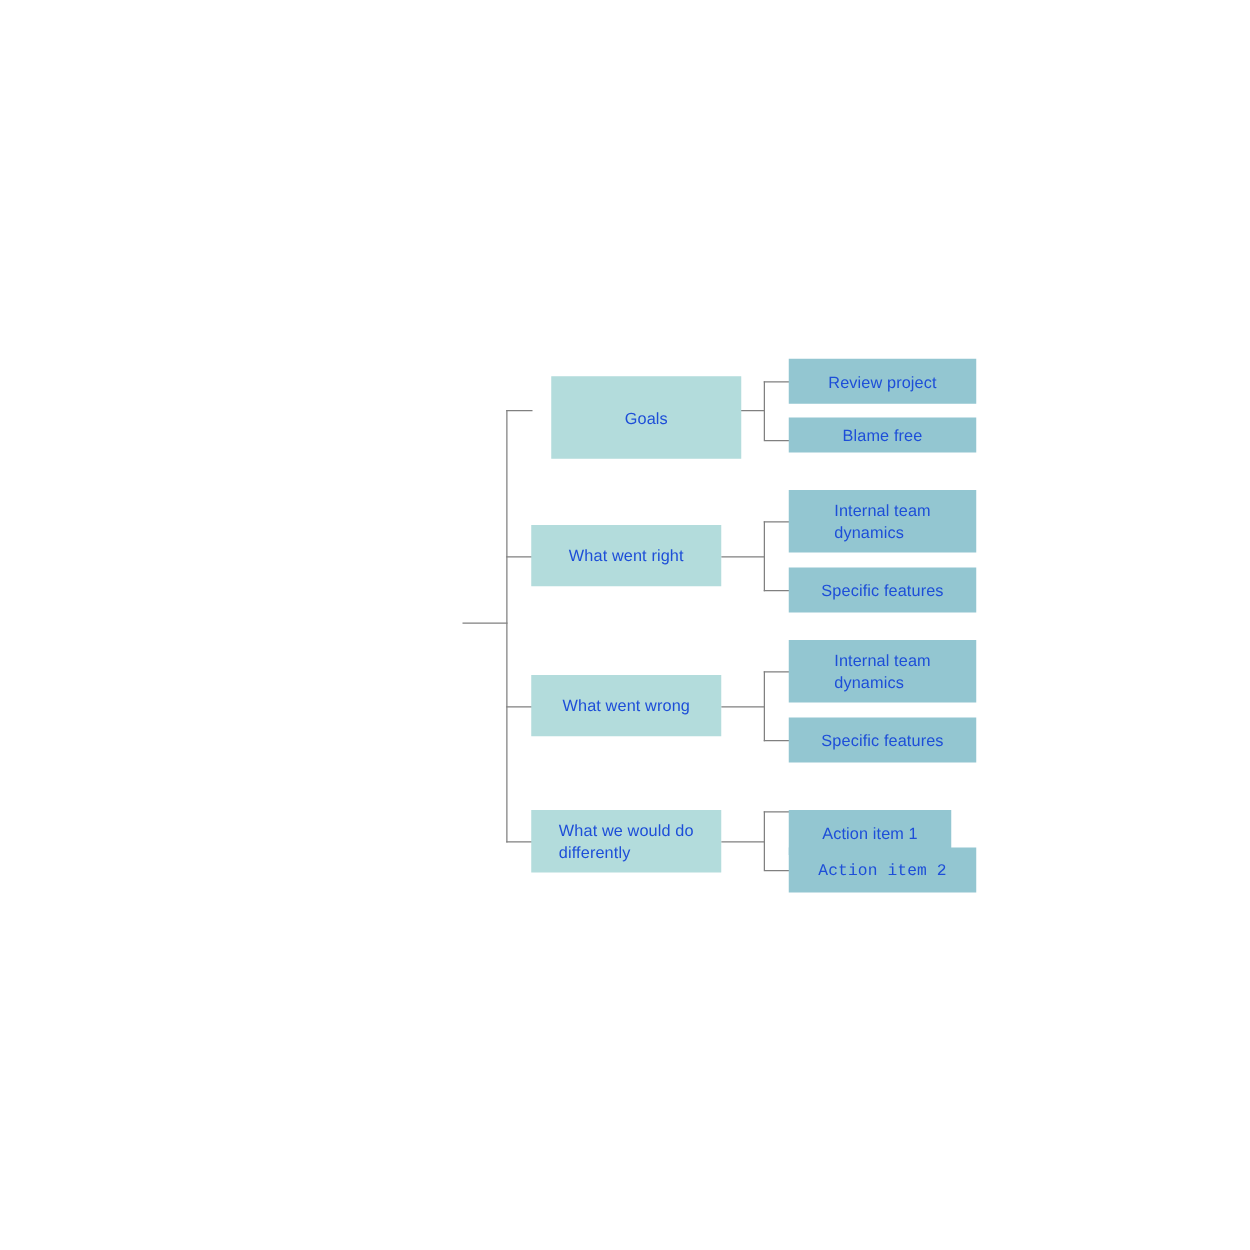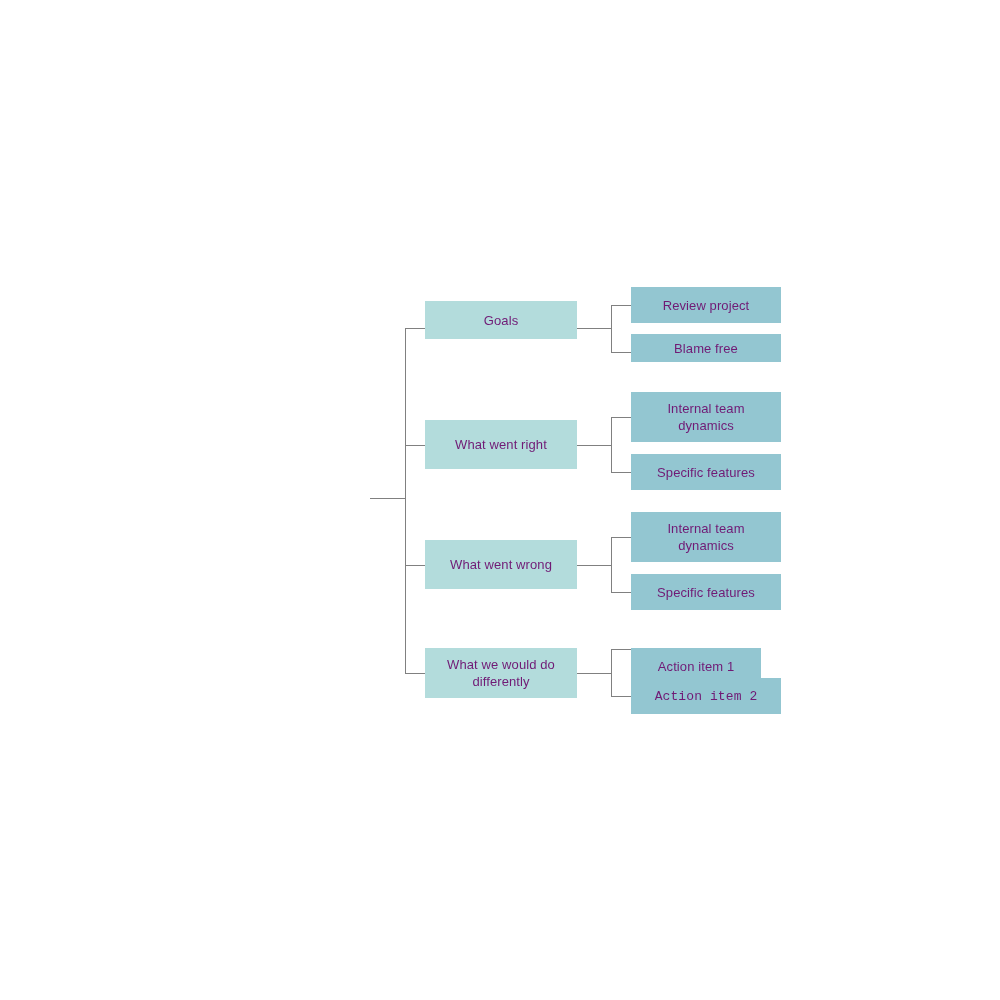--- a/index.html
+++ b/index.html
@@ -21,22 +21,21 @@
     background: #ffffff;
   }
 
   
   .node {
     position: absolute;
     box-sizing: border-box;
     display: flex;
     align-items: center;
     justify-content: center;
-    text-align: center;
-    color: #701a75;
+    color: #1d4ed8;
     font-size: 13px;
     line-height: 17px;
     letter-spacing: 0.1px;
     padding: 14px 6px;
     white-space: pre-line;
   }
   .node.root {
     background: #d7eaea;
   }
   .node.branch {
@@ -86,21 +85,21 @@
   <div class="conn v" style="left:611px; top:537px; height:56px;"></div>
   <div class="conn h" style="left:611px; top:537px; width:21px;"></div>
   <div class="conn h" style="left:611px; top:592px; width:21px;"></div>
 
   <div class="conn h" style="left:577px; top:673px; width:35px;"></div>
   <div class="conn v" style="left:611px; top:649px; height:47px;"></div>
   <div class="conn h" style="left:611px; top:649px; width:21px;"></div>
   <div class="conn h" style="left:611px; top:696px; width:21px;"></div>
 
 
-  <div class="node branch" style="left:425px; top:301px; width:152px; height:38px;">Goals</div>
+  <div class="node branch" style="left:441px; top:301px; width:152px; height:66px;">Goals</div>
 
   <div class="node branch" style="left:425px; top:420px; width:152px; height:49px;">What went right</div>
 
   <div class="node branch" style="left:425px; top:540px; width:152px; height:49px;">What went wrong</div>
 
   <div class="node branch" style="left:425px; top:648px; width:152px; height:50px;">What we would do
 differently</div>
 
   <div class="node leaf" style="left:631px; top:287px; width:150px; height:36px;">Review project</div>
 

